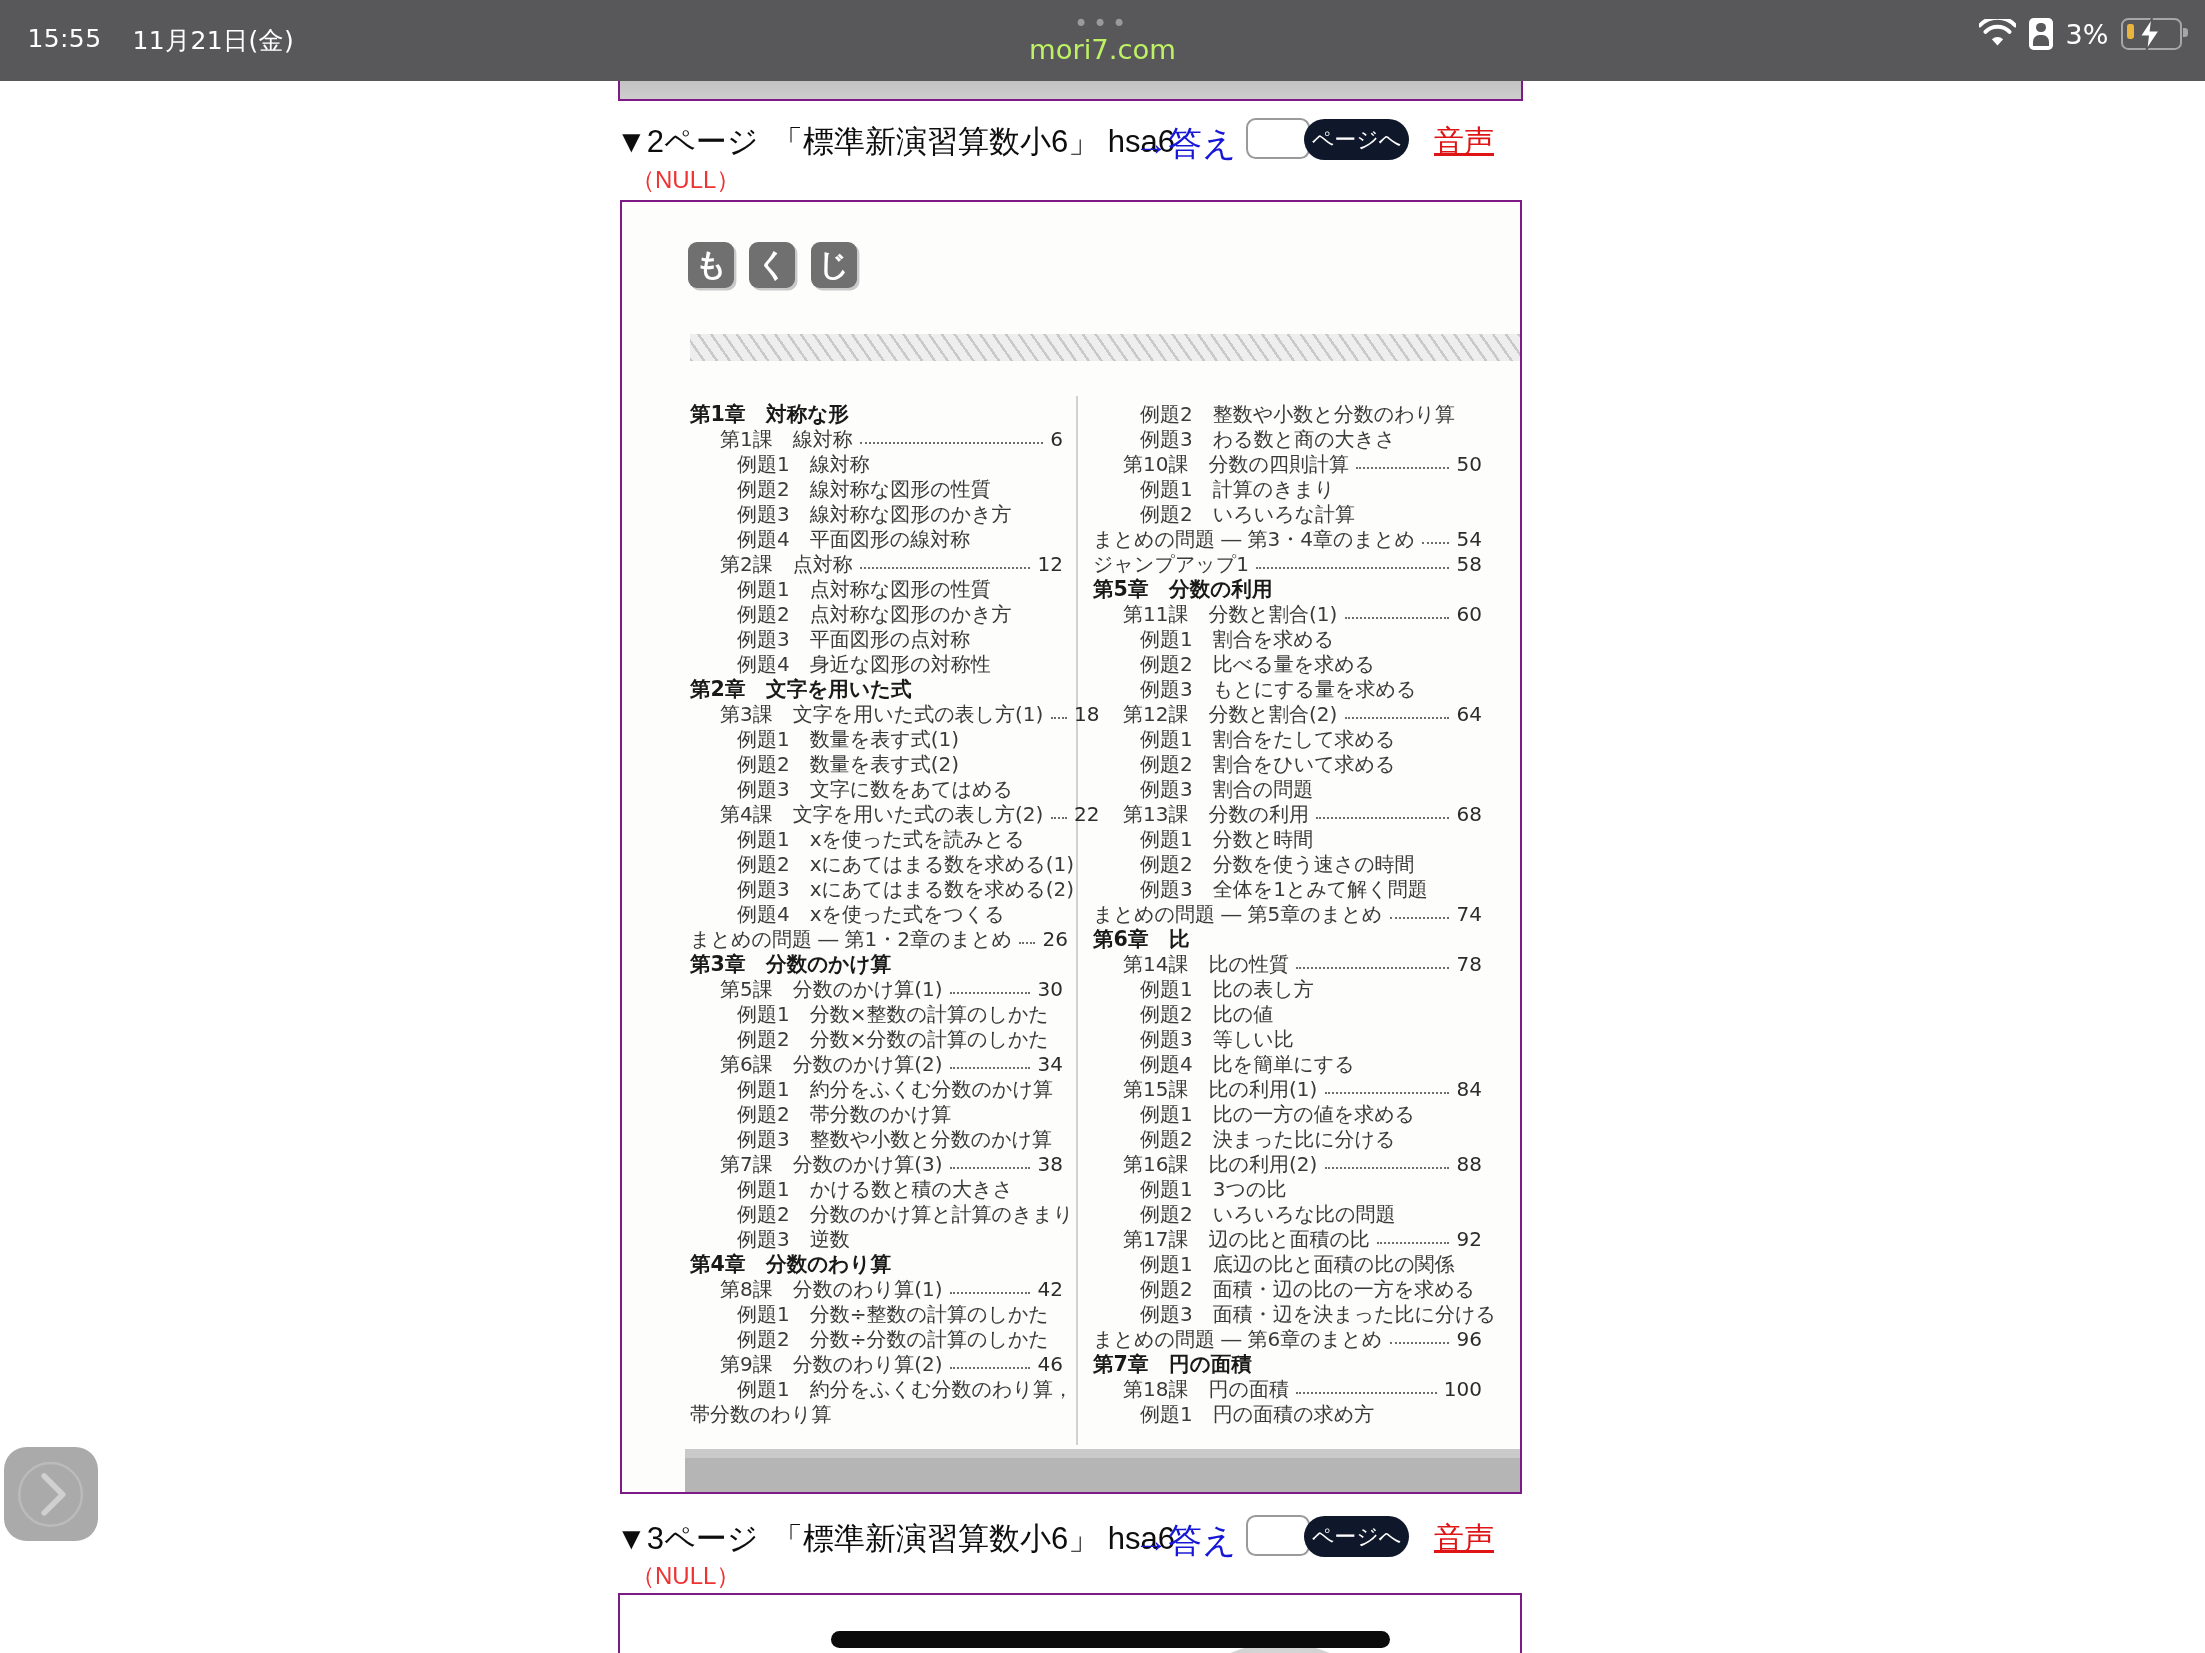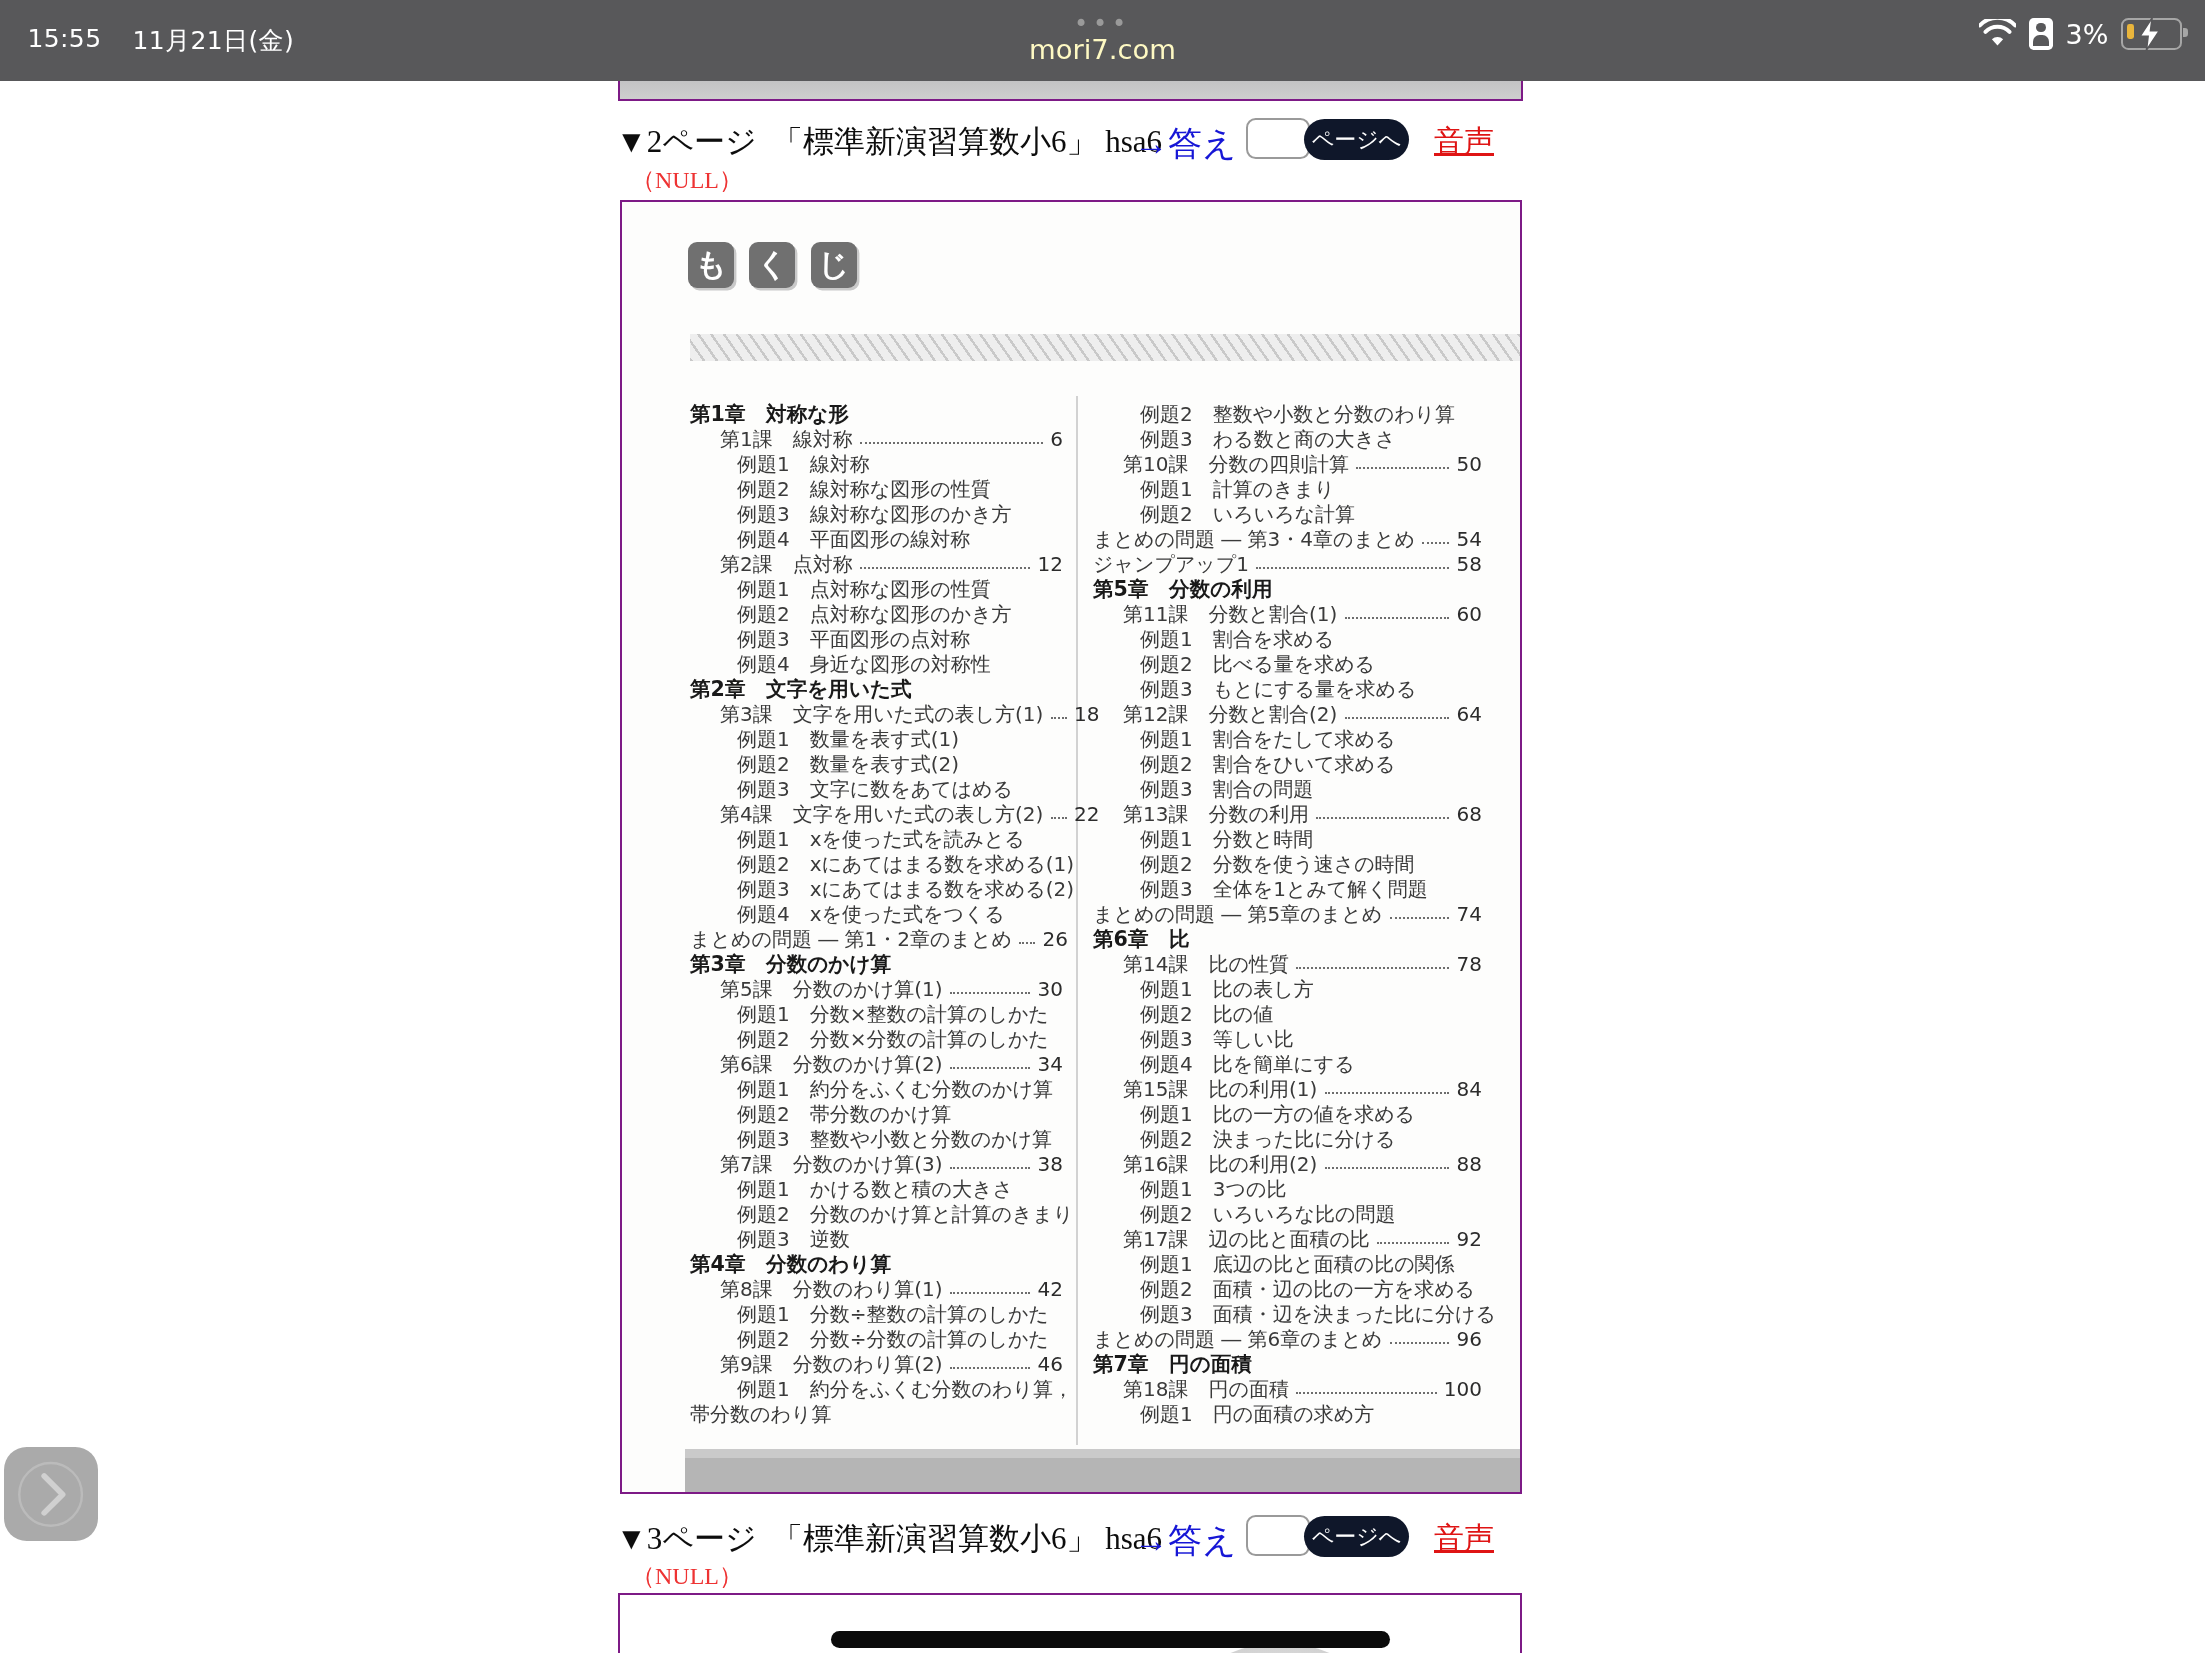--- a/index.html
+++ b/index.html
@@ -3,33 +3,33 @@
 <meta charset="utf-8">
 <style>
   html,body{margin:0;padding:0;background:#ffffff;}
   .screen{position:relative;width:2205px;height:1653px;background:#ffffff;overflow:hidden;
           font-family:"DejaVu Sans",sans-serif;padding-left:28px;}
 
   
   .status-bar{position:absolute;left:0;top:0;width:2205px;height:81px;background:#58585a;color:#fff;}
   .sb-left{position:absolute;left:27.4px;top:24px;font-size:25px;letter-spacing:0.4px;display:flex;gap:31px;}
   .sb-dots{position:absolute;left:0;right:0;top:9.7px;text-align:center;color:#9a9a9a;font-size:24px;letter-spacing:4.8px;}
-  .sb-domain{position:absolute;left:0;right:0;top:34px;text-align:center;font-size:27.4px;color:#fef9c3;}
+  .sb-domain{position:absolute;left:0;right:0;top:34px;text-align:center;font-size:27.4px;color:#bef264;}
   .sb-right{position:absolute;right:22.6px;top:18px;display:flex;align-items:center;gap:13px;}
   .batt-pct{font-size:27px;color:#fff;}
   .batt{position:relative;width:57px;height:27.4px;border:2.4px solid #a6a6a6;border-radius:7.3px;}
   .batt .sliver{position:absolute;left:3.2px;top:4px;width:7.3px;height:14.5px;background:#e9b53c;border-radius:2.4px;}
   .batt .bolt{position:absolute;left:13px;top:-3.2px;}
   .batt .nub{position:absolute;right:-7.3px;top:7.3px;width:4.8px;height:9.7px;background:#a6a6a6;border-radius:0 3.2px 3.2px 0;}
   .dev-icon{position:relative;width:24px;height:32px;background:#fff;border-radius:4.8px;}
   .dev-icon:before{content:"";position:absolute;left:7.3px;top:4.8px;width:9.7px;height:9.7px;background:#58585a;border-radius:50%;}
   .dev-icon:after{content:"";position:absolute;left:4px;top:17px;width:16px;height:10.5px;background:#58585a;border-radius:6.5px 6.5px 0 0;}
 
   
-  .serif{font-family:Liberation Serif, serif;text-align:center;}
+  .serif{font-family:Liberation Sans, sans-serif;text-align:center;}
   .hdr-label{position:absolute;font-size:31px;color:#0d0d0d;}
   .hdr-title{position:absolute;font-size:31px;color:#0d0d0d;}
   .link-blue{position:absolute;font-size:34px;color:#1616d6;cursor:pointer;text-decoration:none;}
   .link-red{position:absolute;font-size:30px;color:#df1414;text-decoration:underline;cursor:pointer;}
   .null-red{position:absolute;font-size:24px;color:#e33;}
   .page-input{position:absolute;width:47px;height:37px;border:2.4px solid #9a9a9a;border-radius:9.7px;background:#fff;font-size:24px;padding:0 6.5px;box-sizing:content-box;}
   .go-btn{position:absolute;width:105px;height:41px;border:none;border-radius:21px;background:#0f172a;color:#fff;
           font-size:22px;font-family:"DejaVu Sans",sans-serif;cursor:pointer;}
   .top-remnant{position:absolute;left:618px;top:81px;width:901px;height:18px;
                background:linear-gradient(#c3c3c4,#cecece);border:2.4px solid #7d1a86;border-top:none;}

